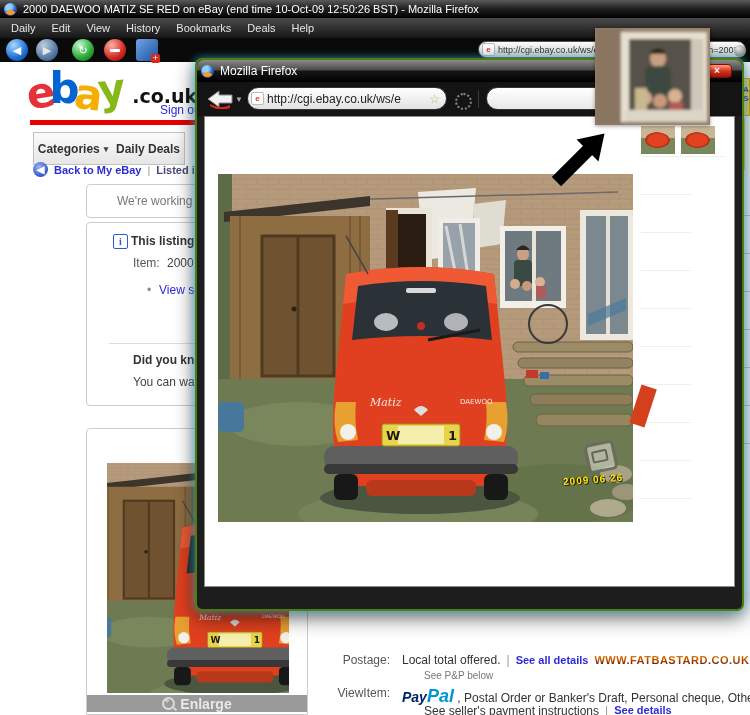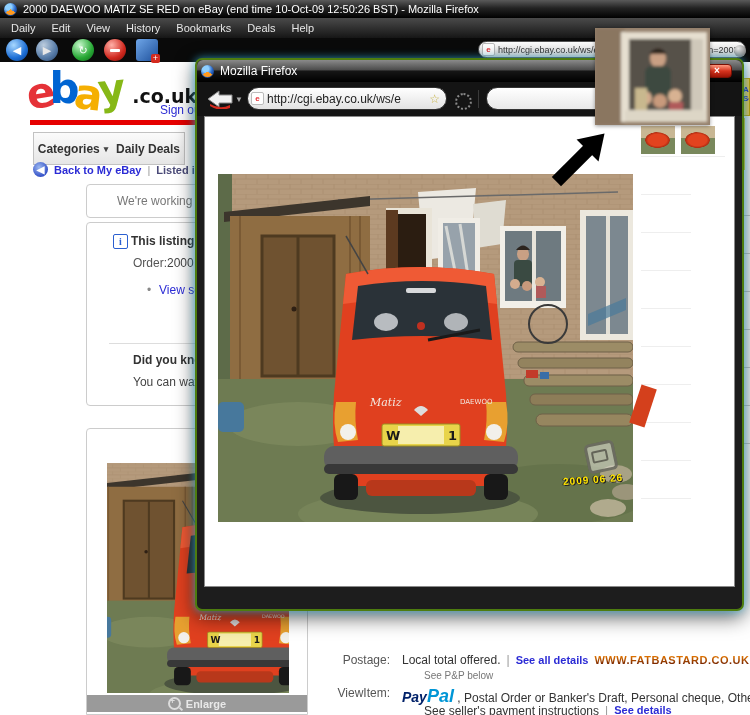--- a/index.html
+++ b/index.html
@@ -72,21 +72,21 @@
   .l-bullet{left:60px;top:60px;color:#888;font-size:12px;}
   .l-seller{left:72px;top:60px;font-size:12px;}
   .l-div{left:22px;top:120px;width:600px;height:1px;background:#ddd;}
   .dyk-t{left:46px;top:130px;font-size:12px;font-weight:bold;color:#333;}
   .dyk-b{left:46px;top:152px;font-size:12px;color:#444;}
   .photobox{left:86px;top:366px;width:222px;height:287px;border:1px solid #ccc;border-radius:4px 4px 0 0;
             box-sizing:border-box;background:#fff;}
   .smallphoto{left:20px;top:34px;width:182px;height:230px;overflow:hidden;background:#eee;}
   .smallphoto svg{position:absolute;left:-14px;top:-6px;}
   .enlarge{left:0px;top:266px;width:220px;height:17px;background:#9a9a9a;display:flex;align-items:center;
-           justify-content:center;gap:5px;color:#e8e8e8;font-size:11px;font-weight:bold;}
+           justify-content:center;gap:5px;color:#e8e8e8;font-size:14px;font-weight:bold;}
   .mag{width:9px;height:9px;border:2px solid #dcdcdc;border-radius:50%;position:relative;display:inline-block;}
   .mag::after{content:"";position:absolute;width:4px;height:2px;background:#dcdcdc;right:-4px;bottom:-2px;transform:rotate(45deg);}
   .mag::before{content:"+";position:absolute;left:0px;top:-3px;color:#dcdcdc;font-size:9px;font-weight:bold;}
 
   .sliver-y{left:742px;top:16px;width:8px;height:38px;background:#ffe065;border:1px solid #d8b500;box-sizing:border-box;
             font-size:8px;font-weight:bold;color:#2233cc;line-height:9px;overflow:hidden;padding-top:6px;}
   .sliver-line{left:742px;top:56px;width:3px;height:52px;background:#ffd400;}
   .sliver-rows{left:741px;top:116px;width:9px;height:285px;border-left:1px solid #ccc;
             background:repeating-linear-gradient(#fff 0 37px,#ccc 37px 38px);}
 
@@ -308,21 +308,21 @@
     <a class="bluelink">Back to My eBay</a>
     <span class="sep">|</span>
     <span class="listed">Listed in ca</span>
   </div>
   <div class="abs notice">
     <span>We're working to make eBay e</span>
   </div>
   <div class="abs listing">
     <span class="abs info-ic">i</span>
     <span class="abs l-title">This listing ends on 10-Oct</span>
-    <span class="abs l-item">Order:</span>
+    <span class="abs l-item">Item:</span>
     <span class="abs l-itemv">2000 DAEWOO MAT</span>
     <span class="abs l-bullet">•</span>
     <a class="abs l-seller bluelink">View seller's other ite</a>
     <div class="abs l-div"></div>
     <span class="abs dyk-t">Did you know?</span>
     <span class="abs dyk-b">You can watch a total of 200</span>
   </div>
   <div class="abs photobox">
     <div class="abs smallphoto">
       <svg width="290" height="244" viewBox="0 0 415 348">

